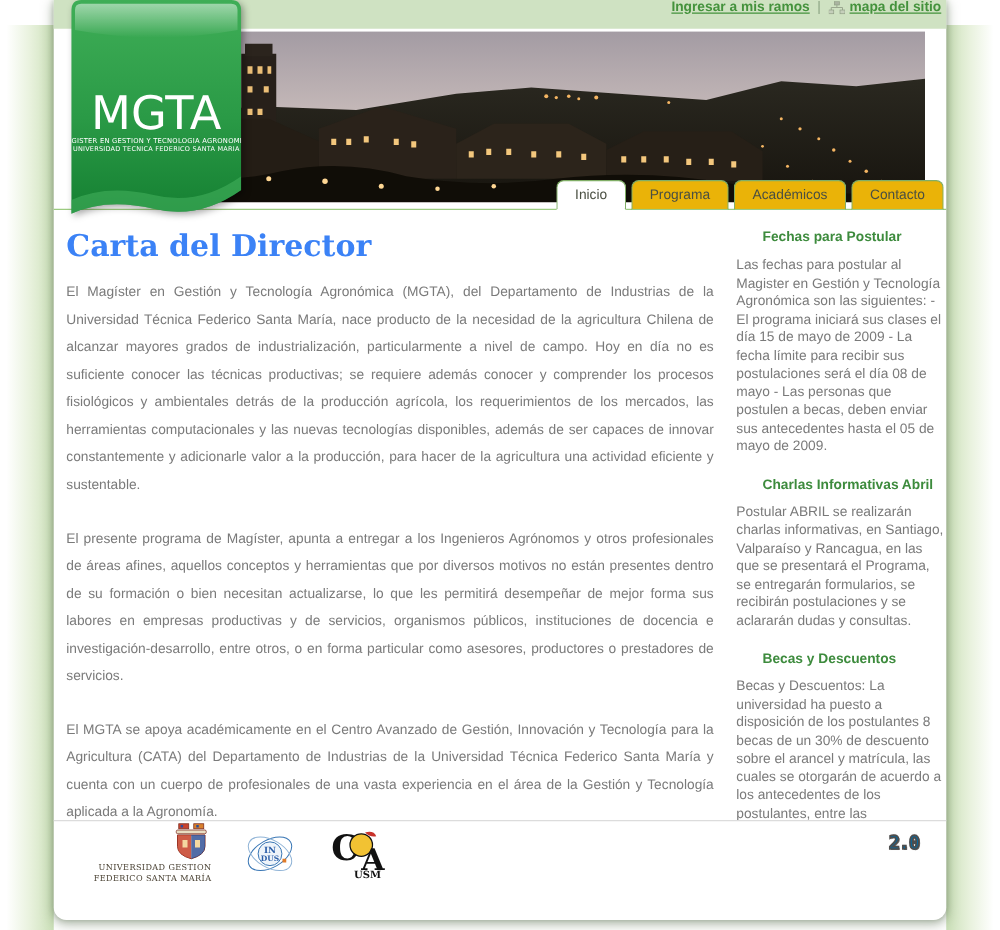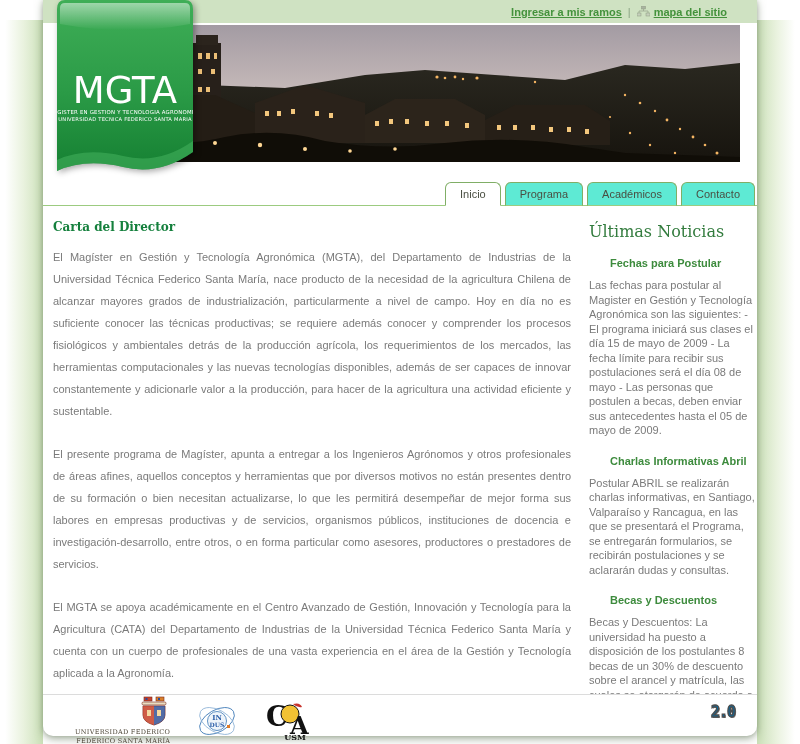--- a/index.html
+++ b/index.html
@@ -20,53 +20,53 @@
     width: 714px; height: 736px;
     background: #ffffff;
     border-radius: 0 0 10px 10px;
     box-shadow: 0 3px 9px rgba(90, 110, 80, 0.5), 0 0 4px rgba(120,140,110,0.35);
     z-index: 1;
   }
 
   
   .topbar {
     height: 23px; background: #cfe2c2;
-    display: flex; align-items: center; justify-content: flex-end;
-    padding-right: 30px; font-size: 11px;
+    display: flex; justify-content: flex-end;
+    padding-right: 4px; font-size: 11px;
   }
   .topbar a { color: #44923c; font-weight: bold; text-decoration: underline; cursor: pointer; }
   .topbar .sep { color: #8aa383; margin: 0 6px; font-weight: normal; }
   .topbar .map-icon { margin-right: 4px; position: relative; top: 1px; }
 
   
-  .header { position: relative; height: 183px; border-bottom: 1px solid #9ccb80; }
+  .header { position: relative; height: 145px; border-bottom: 1px solid #9ccb80; }
   .banner { position: absolute; left: 22px; top: 2px; width: 675px; height: 137px; overflow: hidden; }
   .banner svg { display: block; width: 100%; height: 100%; }
 
   .ribbon {
     position: absolute; left: 14px; top: 0; width: 160px; height: 182px; z-index: 6;
     filter: drop-shadow(2px 2px 3px rgba(0,0,0,0.35));
     cursor: pointer;
   }
 
   .tabs { position: absolute; right: 2px; bottom: -1px; display: flex; gap: 4px; }
   .tab {
-    background: #5eead4; border: 1px solid #80ae66; border-bottom: 1px solid #9ccb80;
+    background: #eab308; border: 1px solid #80ae66; border-bottom: 1px solid #9ccb80;
     border-radius: 6px 6px 0 0;
     font-size: 11px; color: #4a4f42;
     padding: 5px 14px 5px; cursor: pointer; white-space: nowrap;
   }
   .tab.active { background: #ffffff; border-bottom-color: #ffffff; }
 
   
   .content { display: flex; height: 488px; padding: 12px 0 0 10px; overflow: hidden; }
   .main { width: 527px; padding-right: 9px; }
   .main h1 {
     font-family: "DejaVu Serif", "Liberation Serif", serif;
-    font-size: 12px; color: #15803d; margin: 2px 0 12px; font-weight: bold;
+    font-size: 24px; color: #3b82f6; margin: 2px 0 12px; font-weight: bold;
   }
   .main p {
     font-size: 11px; line-height: 22px; color: #7a7a7a;
     text-align: justify; margin: 0 0 21px;
   }
 
   .sidebar { width: 168px; margin-left: 9px; }
   .sidebar h2 {
     font-family: "DejaVu Serif", "Liberation Serif", serif;
     font-size: 16px; color: #337c3e; font-weight: normal; margin: 4px 0 12px;
@@ -245,21 +245,20 @@
   <div class="content">
     <div class="main">
       <h1>Carta del Director</h1>
       <p>El Magíster en Gestión y Tecnología Agronómica (MGTA), del Departamento de Industrias de la Universidad Técnica Federico Santa María, nace producto de la necesidad de la agricultura Chilena de alcanzar mayores grados de industrialización, particularmente a nivel de campo. Hoy en día no es suficiente conocer las técnicas productivas; se requiere además conocer y comprender los procesos fisiológicos y ambientales detrás de la producción agrícola, los requerimientos de los mercados, las herramientas computacionales y las nuevas tecnologías disponibles, además de ser capaces de innovar constantemente y adicionarle valor a la producción, para hacer de la agricultura una actividad eficiente y sustentable.</p>
       <p>El presente programa de Magíster, apunta a entregar a los Ingenieros Agrónomos y otros profesionales de áreas afines, aquellos conceptos y herramientas que por diversos motivos no están presentes dentro de su formación o bien necesitan actualizarse, lo que les permitirá desempeñar de mejor forma sus labores en empresas productivas y de servicios, organismos públicos, instituciones de docencia e investigación-desarrollo, entre otros, o en forma particular como asesores, productores o prestadores de servicios.</p>
       <p>El MGTA se apoya académicamente en el Centro Avanzado de Gestión, Innovación y Tecnología para la Agricultura (CATA) del Departamento de Industrias de la Universidad Técnica Federico Santa María y cuenta con un cuerpo de profesionales de una vasta experiencia en el área de la Gestión y Tecnología aplicada a la Agronomía.</p>
 
     </div>
 
     <div class="sidebar">
-      <h2>Últimas Noticias</h2>
       <div class="news-item">
         <a class="news-title">Fechas para Postular</a>
         <div class="news-body">Las fechas para postular al Magister en Gestión y Tecnología Agronómica son las siguientes: - El programa iniciará sus clases el día 15 de mayo de 2009 - La fecha límite para recibir sus postulaciones será el día 08 de mayo - Las personas que postulen a becas, deben enviar sus antecedentes hasta el 05 de mayo de 2009.</div>
       </div>
       <div class="news-item">
         <a class="news-title">Charlas Informativas Abril</a>
         <div class="news-body">Postular ABRIL se realizarán charlas informativas, en Santiago, Valparaíso y Rancagua, en las que se presentará el Programa, se entregarán formularios, se recibirán postulaciones y se aclararán dudas y consultas.</div>
       </div>
       <div class="news-item">
         <a class="news-title">Becas y Descuentos</a>
@@ -276,21 +275,21 @@
         <rect x="18" y="1" width="8" height="4" fill="#d8802c" stroke="#7c2a1d" stroke-width="0.6"></rect>
         <rect x="7.5" y="2" width="2" height="2" fill="#2b4d9b"></rect>
           <rect x="20" y="2" width="2" height="2" fill="#2b4d9b"></rect>
         <rect x="4" y="6" width="24" height="3" rx="1.2" fill="#e9ddc2" stroke="#7c2a1d" stroke-width="0.6"></rect>
         <path d="M5,10 H27 V19 Q27,26 16,29 Q5,26 5,19 Z" fill="#f0e6cf" stroke="#7c2a1d" stroke-width="0.8"></path>
         <path d="M5,10 H16 V29 Q5,26 5,19 Z" fill="#c8432f" opacity="0.85"></path>
         <path d="M16,10 H27 V19 Q27,26 16,29 Z" fill="#2b4d9b" opacity="0.8"></path>
         <rect x="9" y="14" width="4" height="6" fill="#f4d8a0"></rect>
           <rect x="19" y="14" width="4" height="6" fill="#f4d8a0"></rect>
       </svg>
-      <div class="logo-caption">UNIVERSIDAD FEDERICO</div>
+      <div class="logo-caption">UNIVERSIDAD GESTION</div>
       <div class="logo-caption">FEDERICO SANTA MARÍA</div>
     </div>
 
     <div class="logo-block">
       <svg width="42" height="42" viewBox="0 0 42 42">
         <ellipse cx="21" cy="21" rx="19" ry="11" fill="none" stroke="#3a77b5" stroke-width="0.8" transform="rotate(-30 21 21)"></ellipse>
         <ellipse cx="21" cy="21" rx="19" ry="11" fill="none" stroke="#8fb3d6" stroke-width="0.8" transform="rotate(30 21 21)"></ellipse>
         <circle cx="21" cy="21" r="9.5" fill="#eef4fa" stroke="#3a77b5" stroke-width="0.8"></circle>
         <text x="21" y="20" text-anchor="middle" font-family="DejaVu Serif, serif" font-size="7" font-weight="bold" fill="#2b5ea8">IN</text>
         <text x="21" y="27" text-anchor="middle" font-family="DejaVu Serif, serif" font-size="6" font-weight="bold" fill="#2b5ea8">DUS</text>

